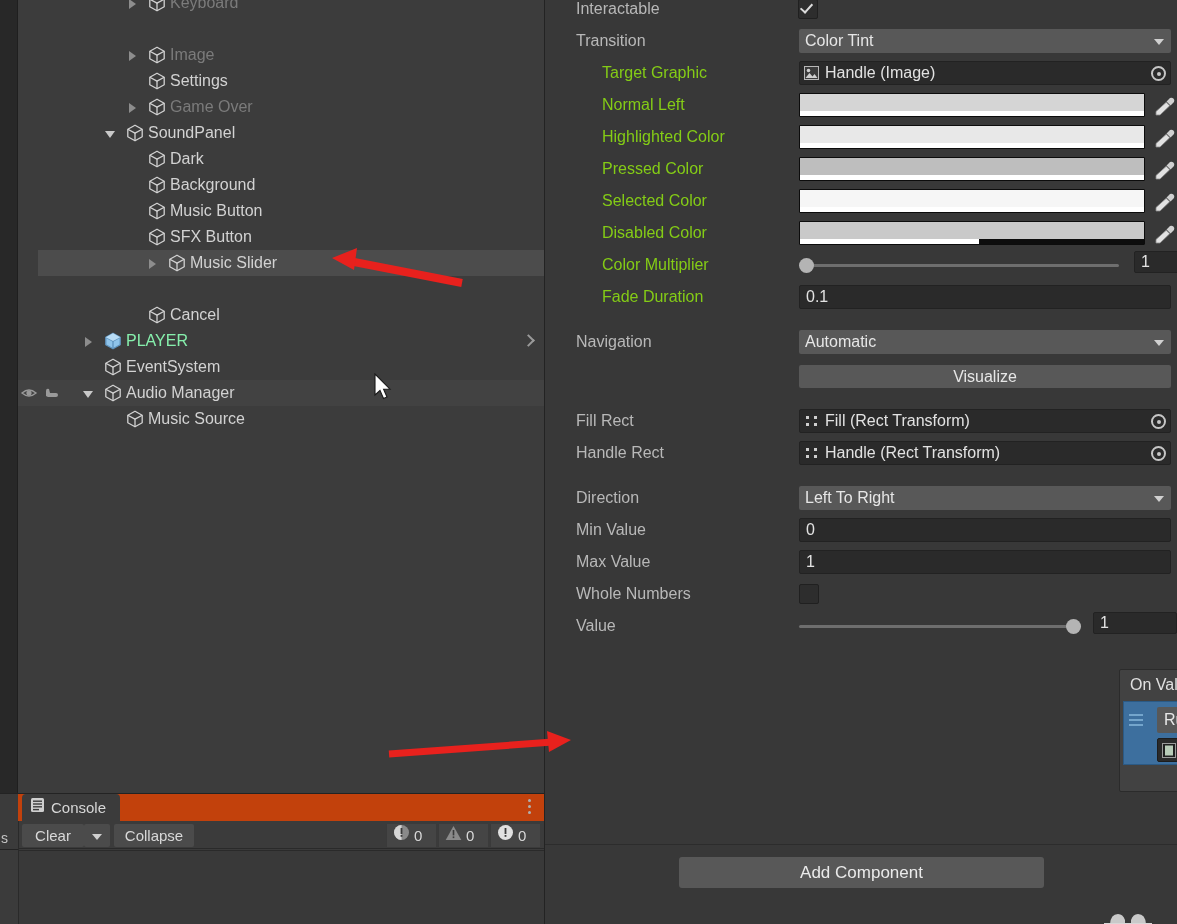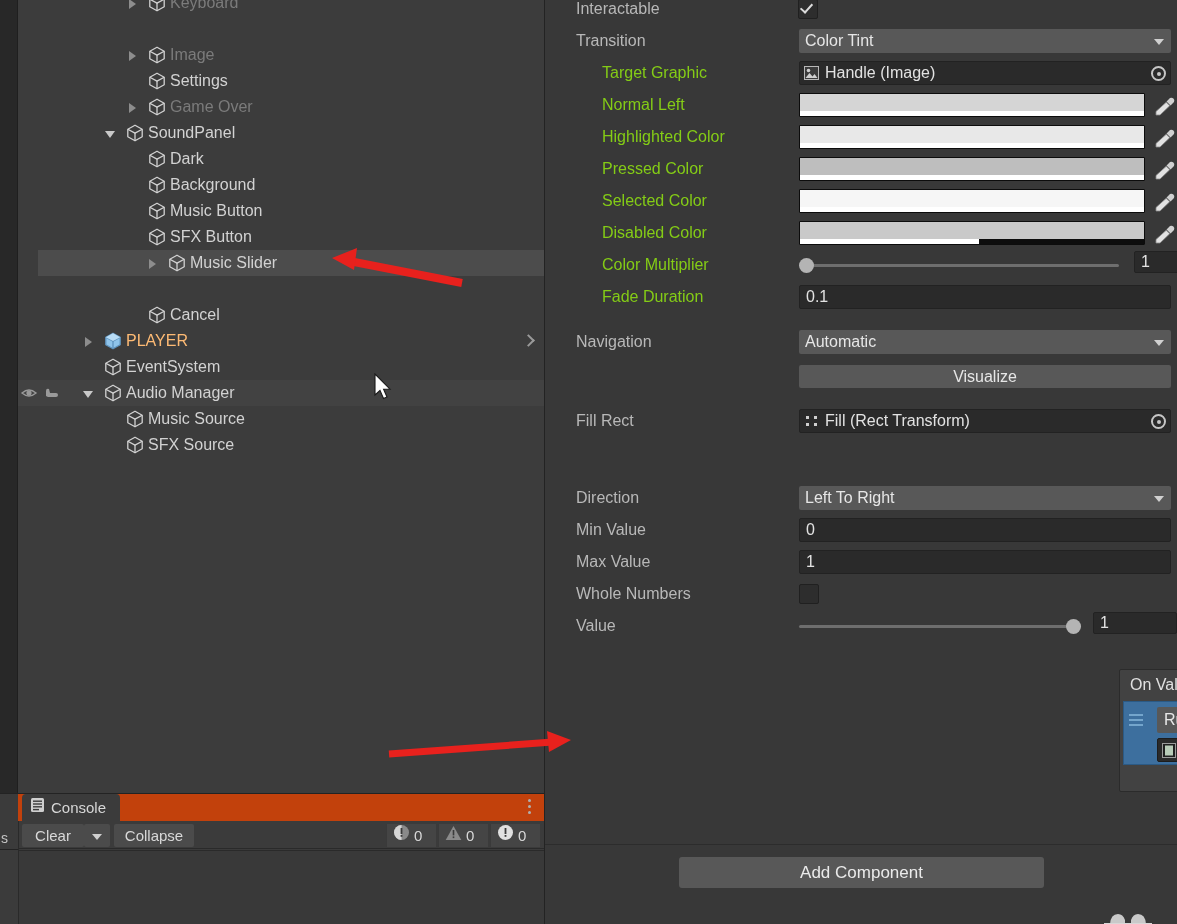--- a/index.html
+++ b/index.html
@@ -38,21 +38,21 @@
     position:absolute; left:3px; top:9px;
     width:0;height:0;border-style:solid;
   }
   .tw.closed i{ border-width:5px 0 5px 7px; border-color:transparent transparent transparent #8d8d8d; }
   .tw.open i{ border-width:7px 5px 0 5px; border-color:#c9c9c9 transparent transparent transparent; left:1px; top:11px;}
   .cube{
     position:absolute; top:4px; width:18px; height:18px;
   }
   .cube svg{ display:block; }
   .hier-label{ position:absolute; top:0; }
-  .hier-row.prefab .hier-label{ color:#fdba74; }
+  .hier-row.prefab .hier-label{ color:#86efac; }
   .chev-right{
     position:absolute; right:12px; top:6px; width:8px; height:14px;
   }
   .chev-right:before{
     content:""; position:absolute; left:0; top:2px;
     width:7px;height:7px; border-right:2px solid #9a9a9a; border-top:2px solid #9a9a9a;
     transform:rotate(45deg);
   }
   .vis-icons{ position:absolute; left:2px; top:4px; width:50px; height:18px; }
 
@@ -395,30 +395,20 @@
       </div>
       <div class="hier-row" style="position: absolute; left: 0px; top: 406px; width: 526px;">
         <span class="cube" style="left:108px">
           <svg width="18" height="18" viewBox="0 0 18 18">
             <path d="M9 1.2 L16.2 5.2 L16.2 12.8 L9 16.8 L1.8 12.8 L1.8 5.2 Z" fill="none" stroke="#d2d2d2" stroke-width="1.3" stroke-linejoin="round"></path>
             <path d="M1.8 5.2 L9 9.1 L16.2 5.2" fill="none" stroke="#d2d2d2" stroke-width="1.3" stroke-linejoin="round"></path>
             <path d="M9 9.1 L9 16.8" fill="none" stroke="#d2d2d2" stroke-width="1.3"></path>
           </svg>
         </span>
         <span class="hier-label" style="left:130px">Music Source</span>
-      </div>
-      <div class="hier-row" style="position: absolute; left: 0px; top: 432px; width: 526px;">
-        <span class="cube" style="left:108px">
-          <svg width="18" height="18" viewBox="0 0 18 18">
-            <path d="M9 1.2 L16.2 5.2 L16.2 12.8 L9 16.8 L1.8 12.8 L1.8 5.2 Z" fill="none" stroke="#d2d2d2" stroke-width="1.3" stroke-linejoin="round"></path>
-            <path d="M1.8 5.2 L9 9.1 L16.2 5.2" fill="none" stroke="#d2d2d2" stroke-width="1.3" stroke-linejoin="round"></path>
-            <path d="M9 9.1 L9 16.8" fill="none" stroke="#d2d2d2" stroke-width="1.3"></path>
-          </svg>
-        </span>
-        <span class="hier-label" style="left:130px">SFX Source</span>
       </div>
     </div>
 
   <div class="console">
     <div class="tabstrip">
       <div class="tab">
         <span>
           <svg width="15" height="16" viewBox="0 0 15 16">
               <rect x="1" y="1" width="13" height="14" rx="1.5" fill="#cfcfcf"></rect>
               <rect x="3" y="3.5" width="9" height="1.4" fill="#3b3b3b"></rect>
@@ -634,20 +624,37 @@
                 <rect x="2" y="9" width="3" height="3" fill="#cfcfcf"></rect>
                 <rect x="10" y="9" width="3" height="3" fill="#cfcfcf"></rect>
               </svg>
         </span>
         <span>Fill (Rect Transform)</span>
         <span class="dot"></span>
       </div>
         </div>
     </div>
 
+    <div class="row" style="top:437px;">
+      <div class="lab" style="left:31px;">Handle Rect</div>
+      <div class="field">
+          <div class="objfield">
+        <span>
+          <svg width="15" height="14" viewBox="0 0 15 14" style="display:block">
+                <rect x="2" y="2" width="3" height="3" fill="#cfcfcf"></rect>
+                <rect x="10" y="2" width="3" height="3" fill="#cfcfcf"></rect>
+                <rect x="2" y="9" width="3" height="3" fill="#cfcfcf"></rect>
+                <rect x="10" y="9" width="3" height="3" fill="#cfcfcf"></rect>
+              </svg>
+        </span>
+        <span>Handle (Rect Transform)</span>
+        <span class="dot"></span>
+      </div>
+        </div>
+    </div>
 
     <div class="row" style="top:482px;">
       <div class="lab" style="left:31px;">Direction</div>
       <div class="field">
           <div class="dropdown">
         <span>Left To Right</span>
         <span class="arrow"></span>
       </div>
         </div>
     </div>

